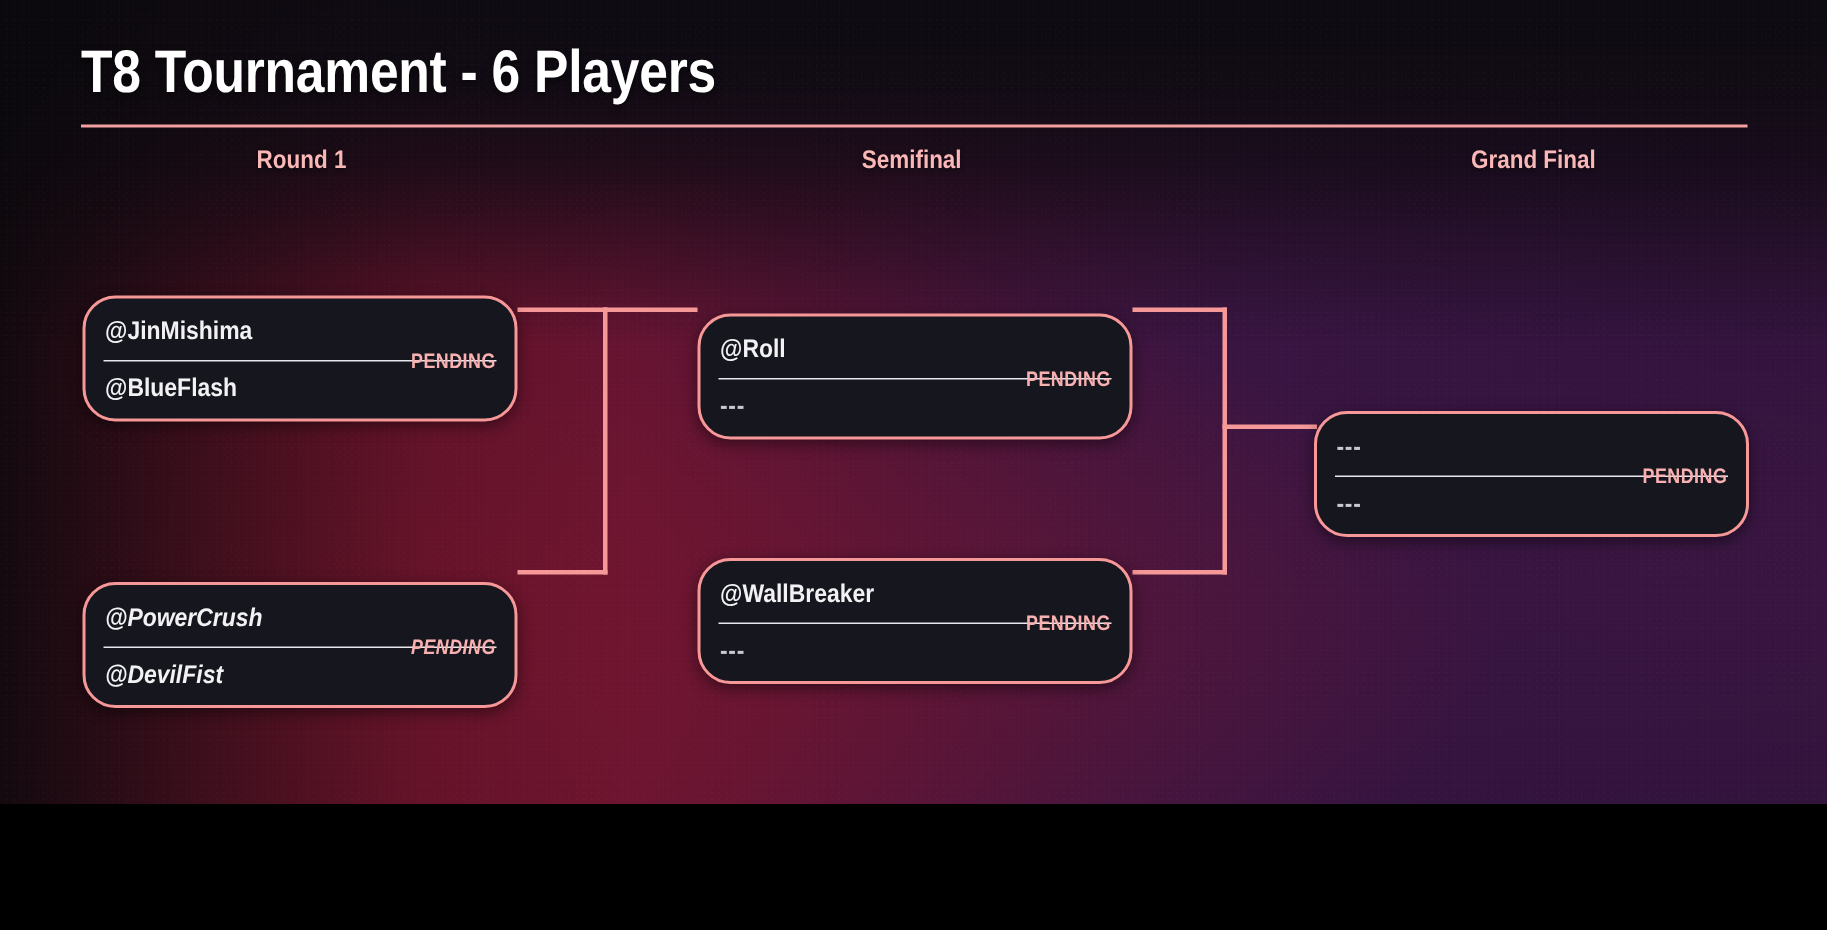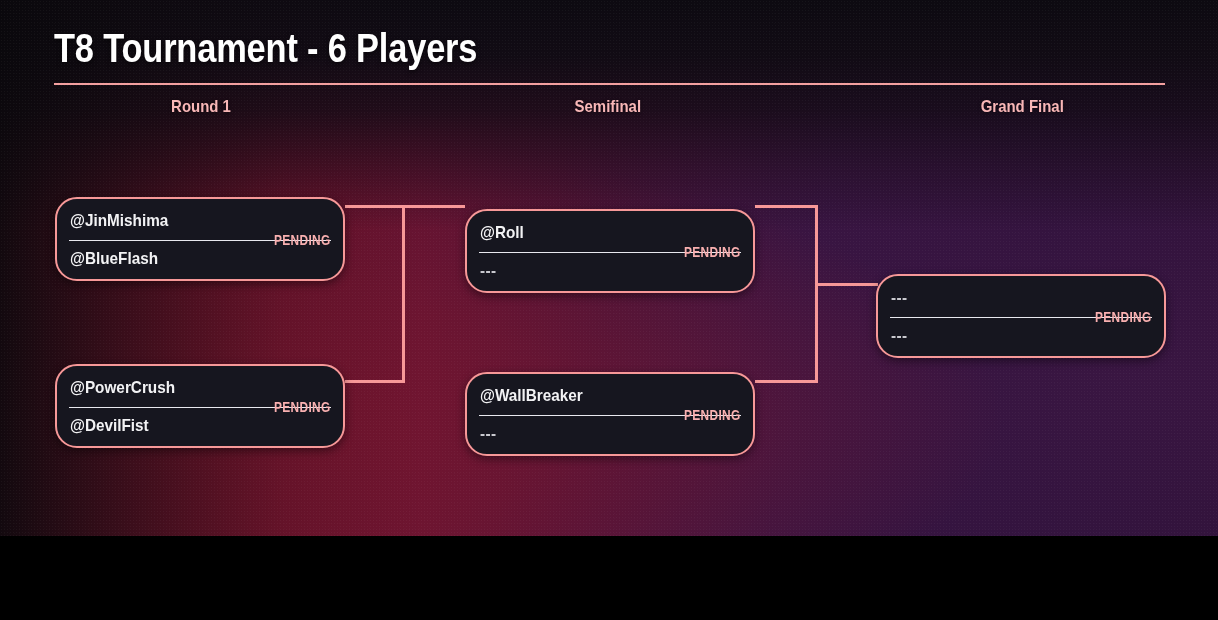--- a/index.html
+++ b/index.html
@@ -164,21 +164,21 @@
   <div class="conn" style="left:815px; top:205px; width:3px; height:178px;"></div>
   <div class="conn" style="left:815px; top:283px; width:63px; height:3px;"></div>
 
   <div class="match" style="left:55px; top:165px;">
     <div class="slot top">@JinMishima</div>
     <div class="divider"></div>
     <div class="status">PENDING</div>
     <div class="slot bottom">@BlueFlash</div>
   </div>
 
-  <div class="match" style="left:55px; top:332px;">
+  <div class="match" style="left:55px; top:356px;font-style:italic;">
     <div class="slot top">@PowerCrush</div>
     <div class="divider"></div>
     <div class="status">PENDING</div>
     <div class="slot bottom">@DevilFist</div>
   </div>
 
   <div class="match" style="left:465px; top:177px;">
     <div class="slot top">@Roll</div>
     <div class="divider"></div>
     <div class="status">PENDING</div>

